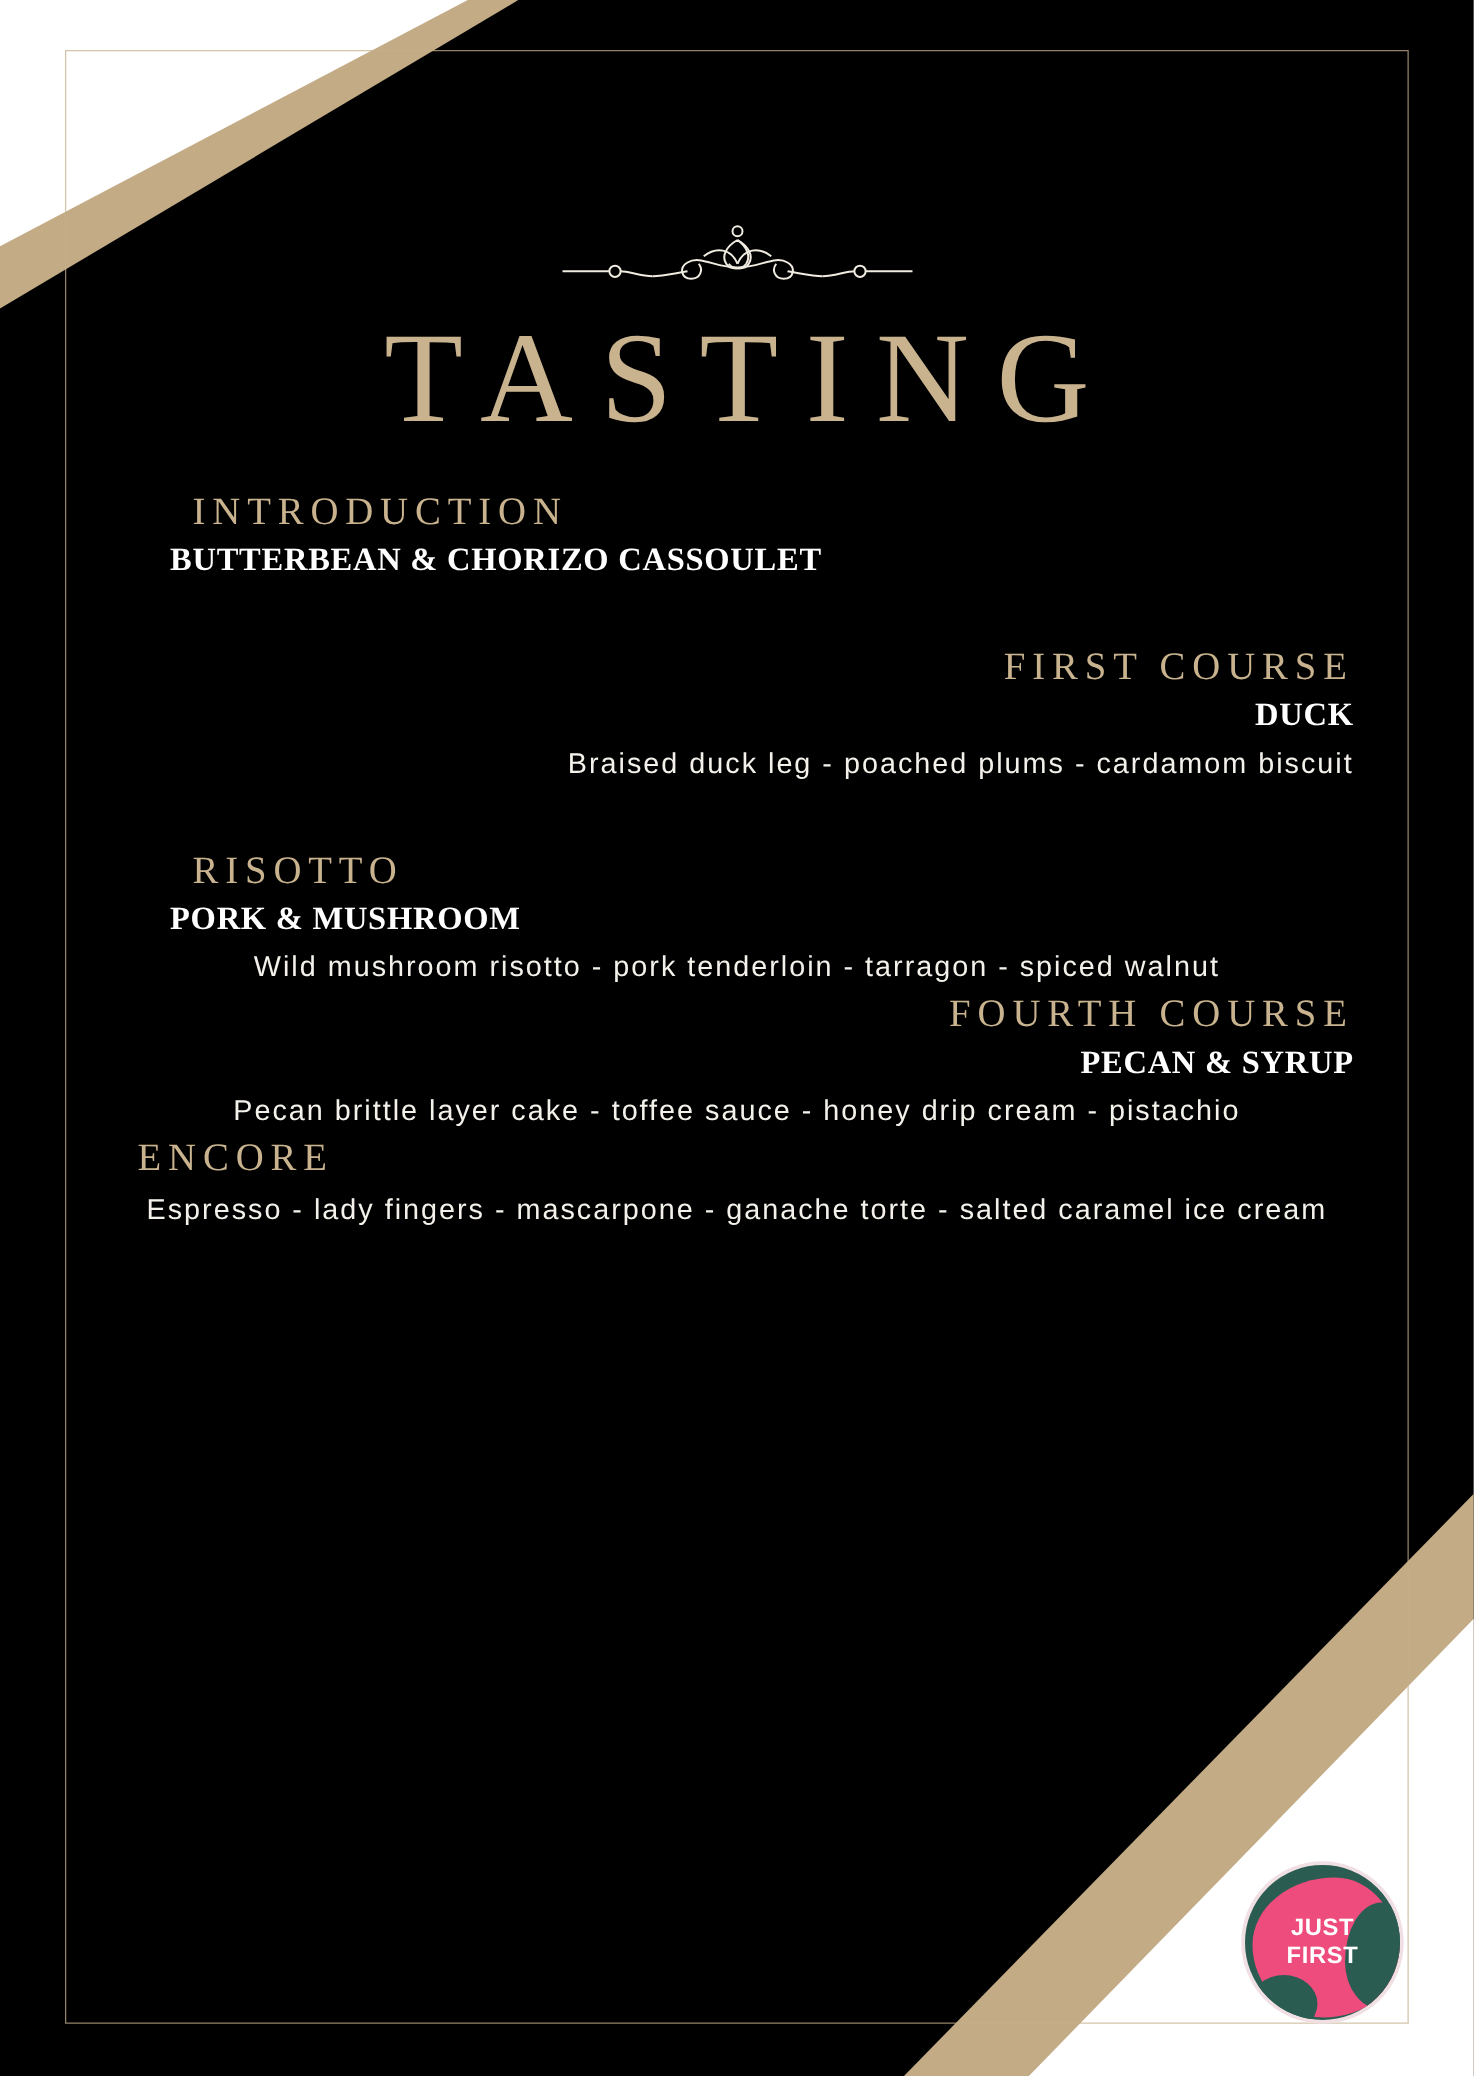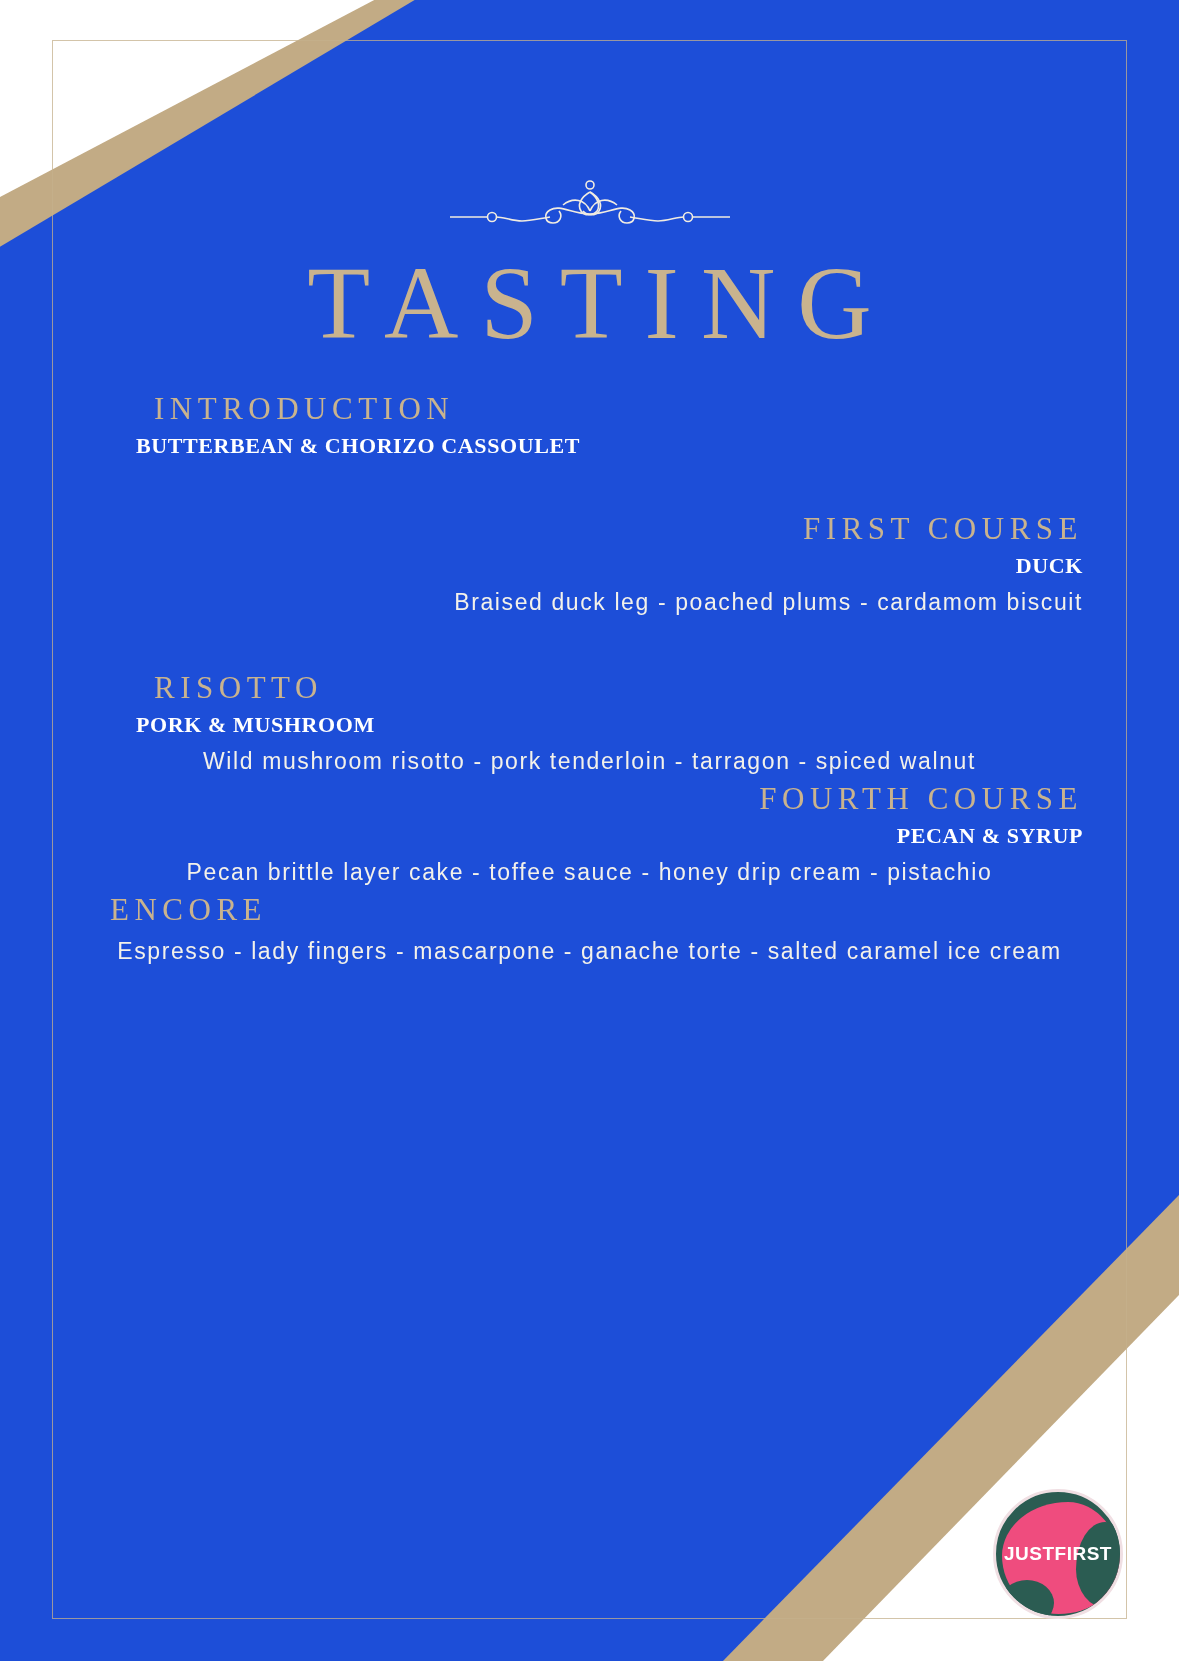--- a/index.html
+++ b/index.html
@@ -10,21 +10,21 @@
     background: #ffffff;
     font-family: "Liberation Serif", serif;
     overflow: hidden;
     position: relative;
   }
 
   
   .poster {
     position: absolute;
     inset: 0;
-    background: #1d4ed8;
+    background: #000000;
     overflow: hidden;
   }
 
   
   .gold-tl {
     position: absolute;
     left: -2px; top: -2px;
     width: 420px; height: 250px;
     background: #c2ab85;
     clip-path: polygon(0 0, 100% 0, 0 100%);
@@ -98,21 +98,21 @@
 
   .course-name {
     color: #c9b38e;
     font-size: 31px;
     letter-spacing: 5.5px;
     font-weight: 400;
     font-family: Liberation Serif, serif;
   }
   .dish {
     color: #ffffff;
-    font-size: 22px;
+    font-size: 26px;
     font-weight: bold;
     letter-spacing: 0.6px;
     margin-top: 6px;
     font-family: "Liberation Serif", serif;
   }
   .desc {
     color: #f3f1ea;
     font-size: 23px;
     letter-spacing: 1.6px;
     line-height: 1.35;
@@ -164,21 +164,21 @@
     position: absolute;
     left: 4px; bottom: -10px;
     width: 54px; height: 46px;
     background: #2b5c52;
     border-radius: 50%;
   }
   .badge-text {
     position: absolute;
     inset: 0;
     display: flex;
-    flex-direction: row;
+    flex-direction: column;
     align-items: center;
     justify-content: center;
     color: #ffffff;
     font-family: "Liberation Sans", sans-serif;
     font-weight: bold;
     font-size: 19px;
     letter-spacing: 0.5px;
     line-height: 1.15;
     z-index: 3;
   }

